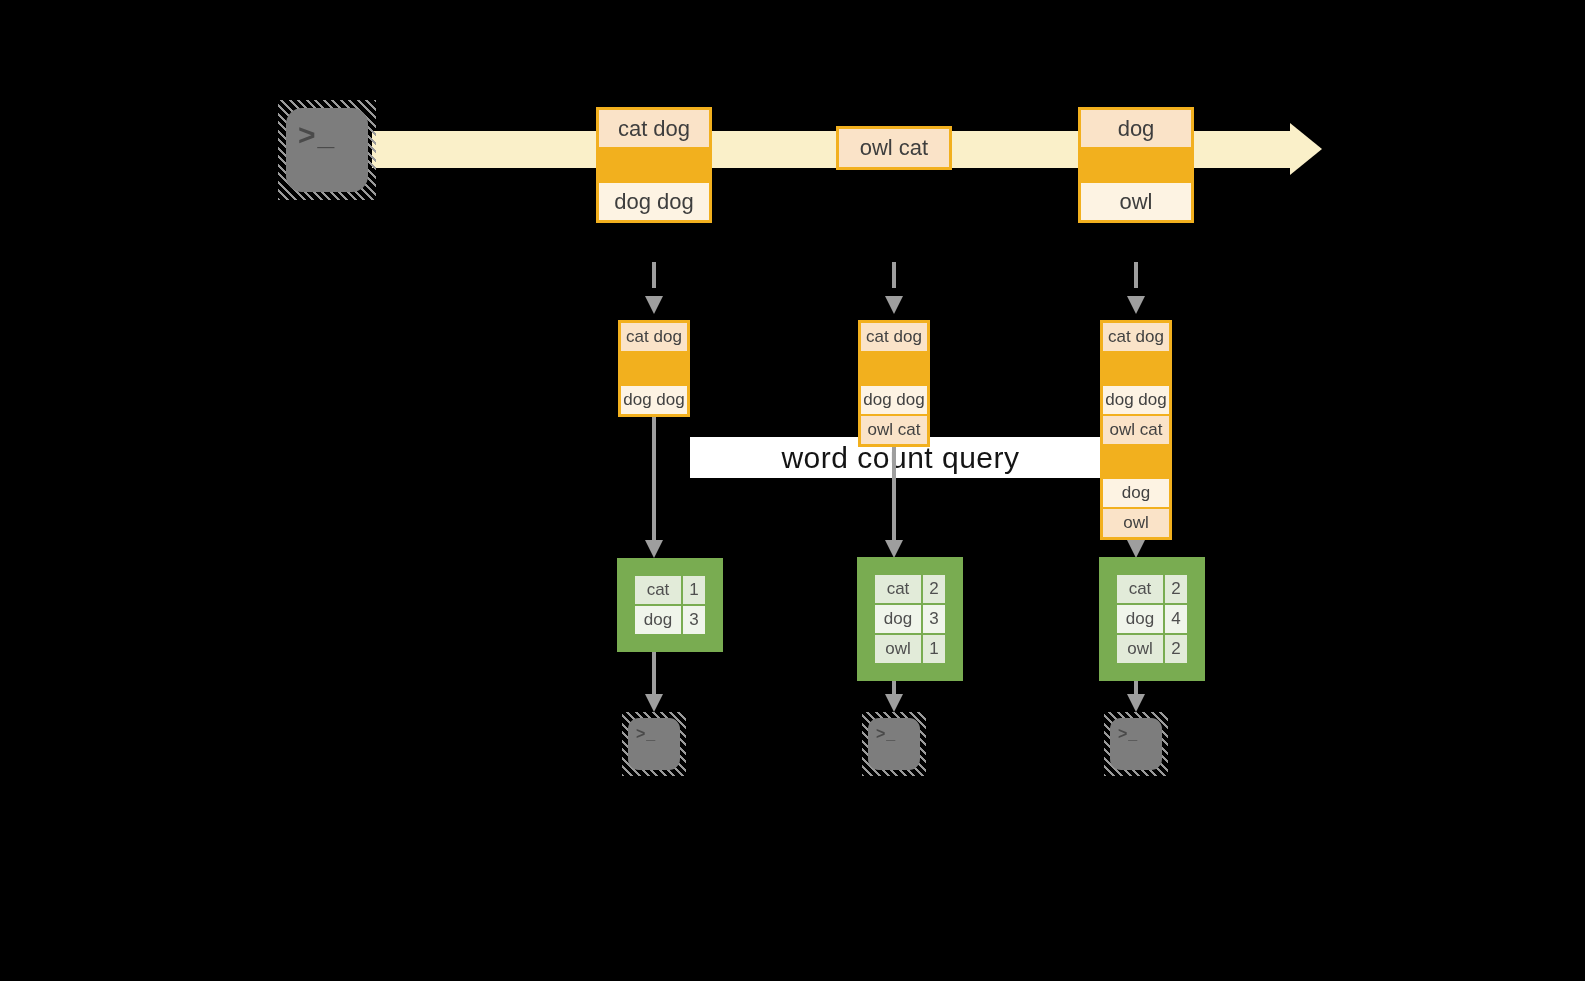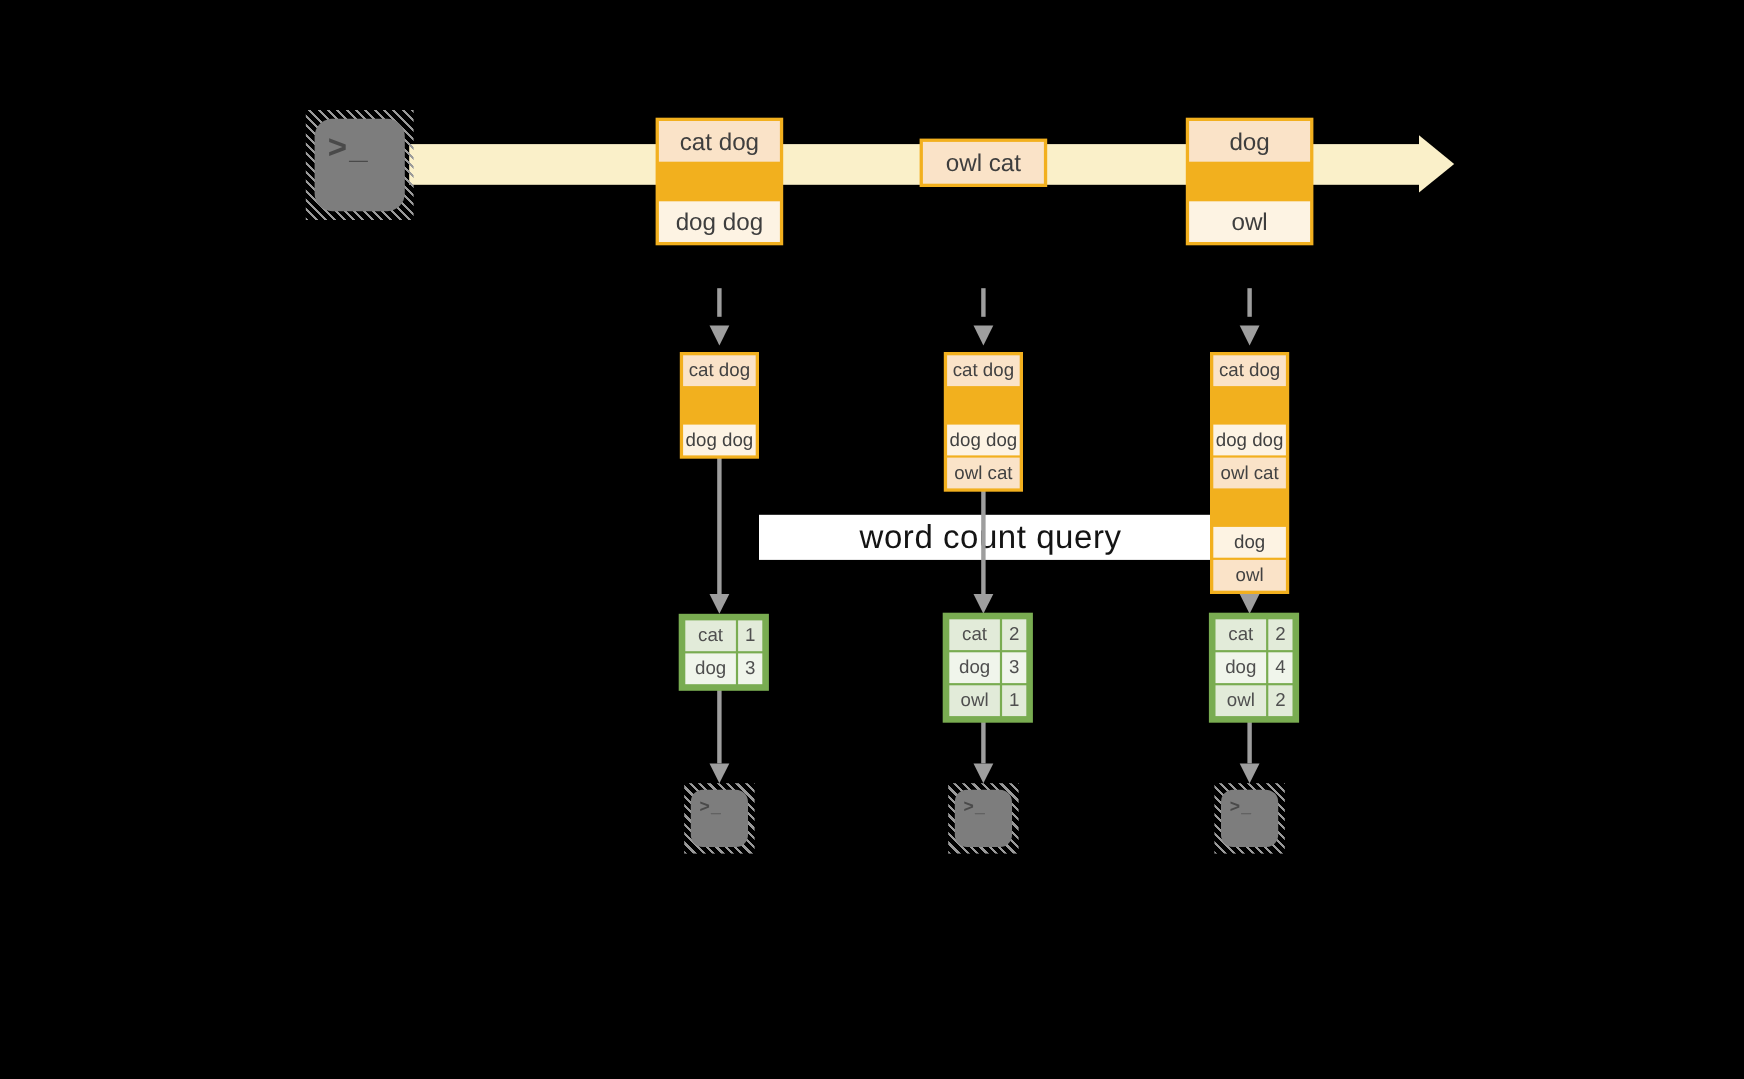--- a/index.html
+++ b/index.html
@@ -34,21 +34,21 @@
   
   .vline{width:4px;background:#9e9e9e;z-index:4;}
   .ahead{width:0;height:0;border-left:9px solid transparent;border-right:9px solid transparent;
          border-top:18px solid #9e9e9e;z-index:4;}
 
   
   .qlabel{background:#fff;color:#141414;font-size:30px;text-align:center;
           line-height:41px;z-index:3;letter-spacing:0.5px;}
 
   
-  .gtable{background:#79AC51;padding:6px;display:grid;grid-template-columns:46px 22px;
+  .gtable{background:#79AC51;padding:18px;display:grid;grid-template-columns:46px 22px;
           grid-auto-rows:28px;gap:2px;z-index:5;}
   .gcell{display:flex;align-items:center;justify-content:center;font-size:17px;color:#4f4f4f;}
   .gdark{background:#E2EBD9;}
   .glight{background:#F0F5EB;}
 
   .term{z-index:5;}
 </style>
 </head>
 <body>
 
@@ -92,21 +92,21 @@
     <div class="srow dark">owl cat</div>
   </div>
   <div class="abs stack" style="left:1100px;top:320px;width:72px">
     <div class="srow dark">cat dog</div>
     <div class="srow light">dog dog</div>
     <div class="srow dark">owl cat</div>
     <div class="srow light">dog</div>
     <div class="srow dark">owl</div>
   </div>
 
-  <div class="abs qlabel" style="left:690px;top:468px;width:421px;height:41px">word count query</div>
+  <div class="abs qlabel" style="left:690px;top:437px;width:421px;height:41px">word count query</div>
 
   <div class="abs vline" style="left:652px;top:384px;height:156px"></div>
   <div class="abs ahead" style="left:645px;top:540px"></div>
   <div class="abs vline" style="left:892px;top:414px;height:126px"></div>
   <div class="abs ahead" style="left:885px;top:540px"></div>
   <div class="abs vline" style="left:1134px;top:474px;height:66px"></div>
   <div class="abs ahead" style="left:1127px;top:540px"></div>
 
   <div class="abs gtable" style="left:617px;top:558px">
     <div class="gcell gdark">cat</div>

